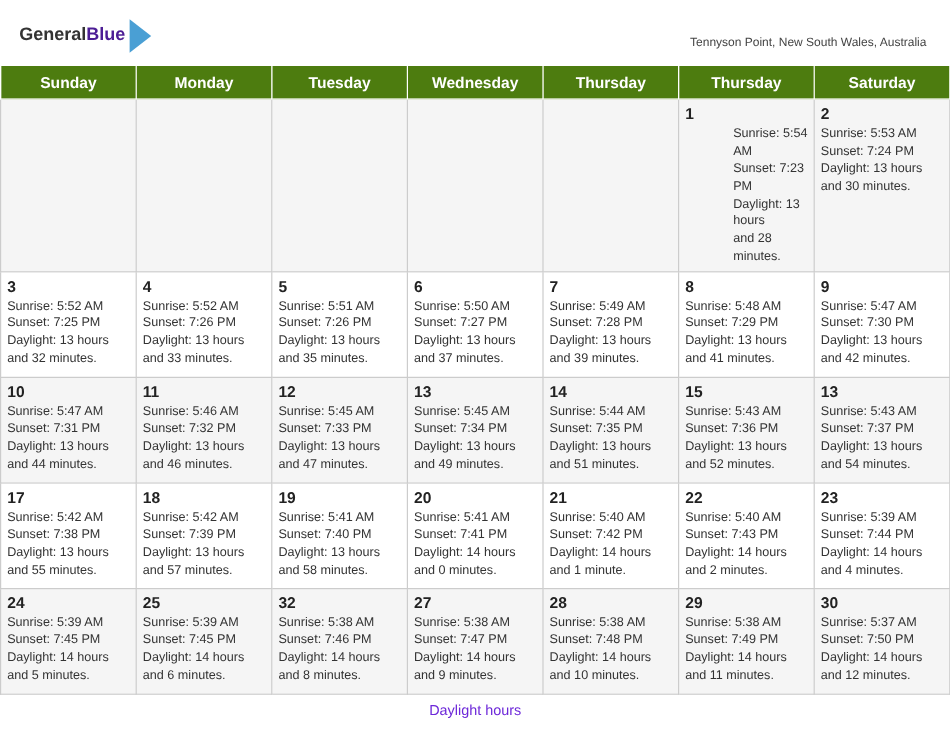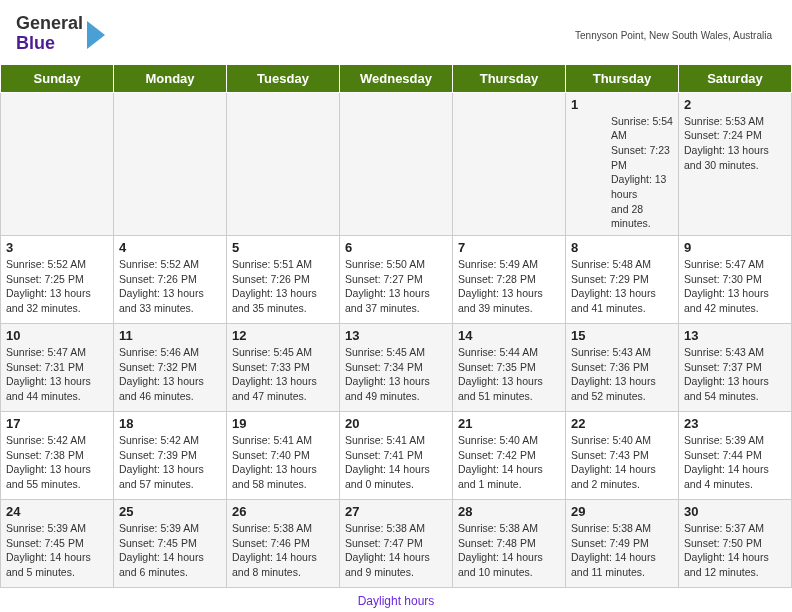--- a/index.html
+++ b/index.html
@@ -15,22 +15,22 @@
       align-items: flex-start;
       justify-content: space-between;
       padding: 14px 20px 6px 16px;
     }
     .logo {
       display: flex;
       align-items: center;
     }
     .logo-text {
       display: flex;
-      flex-direction: column;
-      font-size: 18px;
+      flex-direction: row;
+      font-size: 15px;
       font-weight: bold;
       line-height: 1.1;
       justify-content: flex-end;
     }
     .logo-text .general { color: #333; }
     .logo-text .blue { color: #4c1d95; }
     .logo-arrow {
       width: 0; height: 0;
       border-top: 14px solid transparent;
       border-bottom: 14px solid transparent;
@@ -317,21 +317,21 @@
 and 5 minutes.</div>
         </td>
         <td>
           <span class="day-num">25</span>
           <div class="day-info" style="white-space: pre-line;">Sunrise: 5:39 AM
 Sunset: 7:45 PM
 Daylight: 14 hours
 and 6 minutes.</div>
         </td>
         <td>
-          <span class="day-num">26</span>
+          <span class="day-num">32</span>
           <div class="day-info" style="white-space: pre-line;">Sunrise: 5:38 AM
 Sunset: 7:46 PM
 Daylight: 14 hours
 and 8 minutes.</div>
         </td>
         <td>
           <span class="day-num">27</span>
           <div class="day-info" style="white-space: pre-line;">Sunrise: 5:38 AM
 Sunset: 7:47 PM
 Daylight: 14 hours

